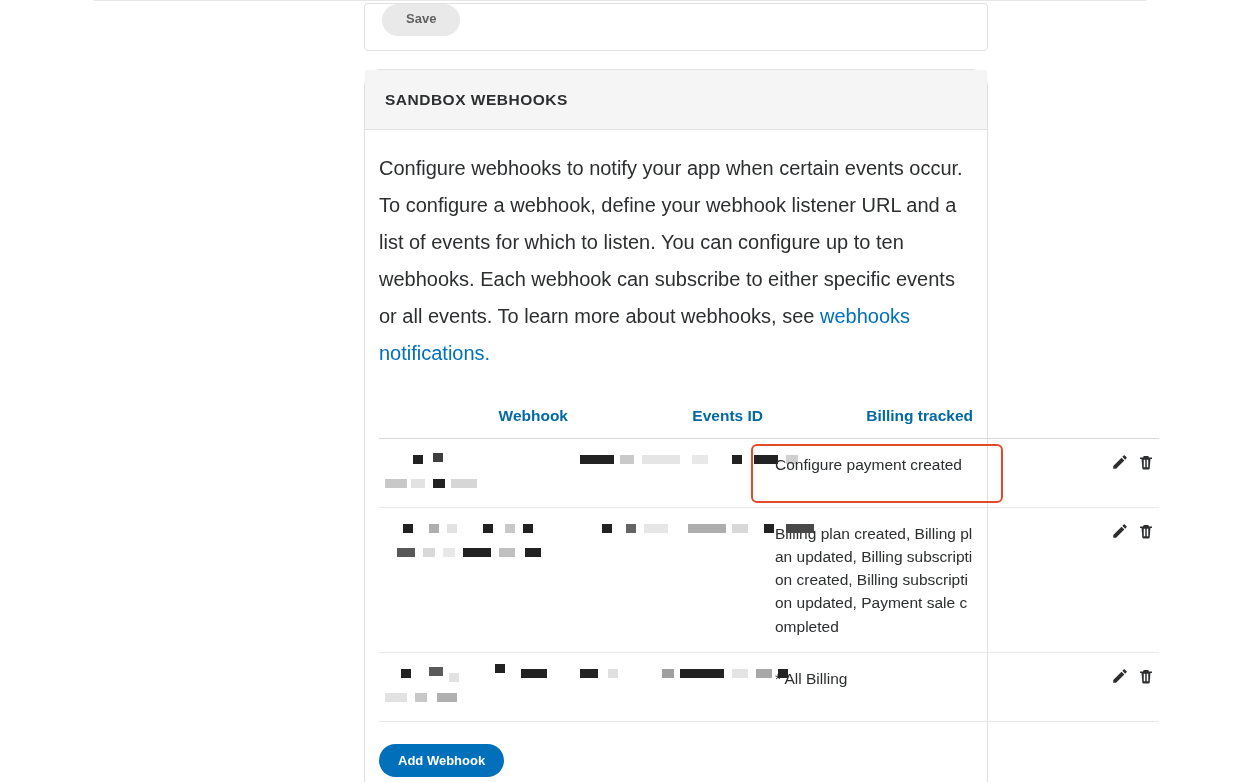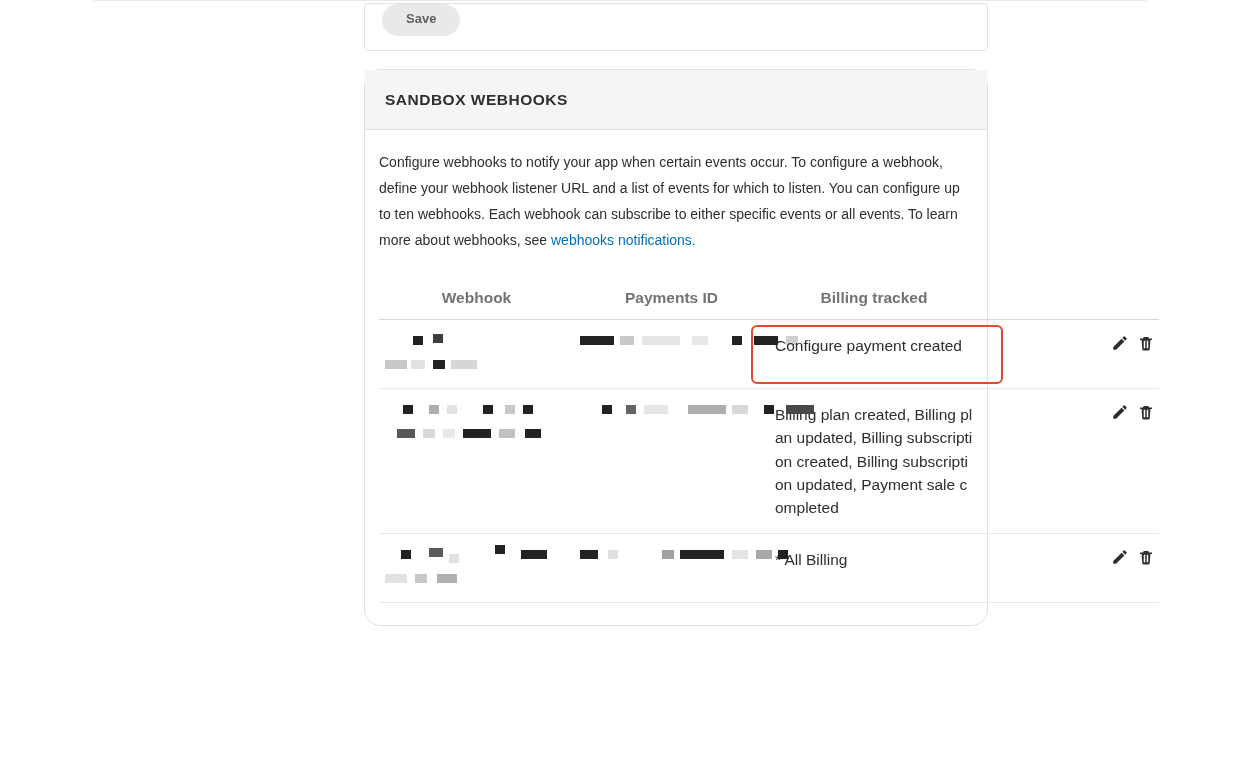--- a/index.html
+++ b/index.html
@@ -55,39 +55,39 @@
     .card-header-title {
       font-size: 15.5px;
       font-weight: 600;
       letter-spacing: 0.5px;
       color: #2c2e2f;
     }
     .card-body {
       padding: 20px 14px 22px 14px;
     }
     .description-text {
-      font-size: 14px;
+      font-size: 20px;
       line-height: 1.85;
       color: #2c2e2f;
     }
     .link {
       color: #0070ba;
       text-decoration: none;
     }
     .webhooks-table {
       width: 100%;
       border-collapse: collapse;
       margin-top: 20px;
       table-layout: fixed;
     }
     .webhooks-table th {
-      text-align: center;
+      text-align: right;
       font-size: 15.5px;
       font-weight: 700;
-      color: #737373;
+      color: #0369a1;
       padding: 12px 6px 10px 6px;
       border-bottom: 1px solid #d8d8d8;
     }
     .webhooks-table td {
       padding: 14px 6px 14px 6px;
       border-bottom: 1px solid #e8e8e8;
       vertical-align: top;
       font-size: 15.5px;
       color: #2c2e2f;
       word-break: break-all;
@@ -228,21 +228,21 @@
       <div class="card-body">
 
         <p class="description-text">
           <span>Configure webhooks to notify your app when certain events occur. To configure a webhook, define your webhook listener URL and a list of events for which to listen. You can configure up to ten webhooks. Each webhook can subscribe to either specific events or all events. To learn more about webhooks, see </span><a href="#" class="link">webhooks notifications.</a>
         </p>
 
         <table class="webhooks-table">
           <thead>
             <tr>
               <th class="col-webhook">Webhook</th>
-              <th class="col-id">Payments ID</th>
+              <th class="col-id">Events ID</th>
               <th class="col-events">Billing tracked</th>
               <th class="col-actions"></th>
             </tr>
           </thead>
           <tbody>
 
             <tr>
               <td>
                 <div class="redacted r1">
                   <span class="blk"></span>
@@ -357,18 +357,19 @@
                   <svg viewBox="0 0 24 24">
                       <path d="M6 7h12l-1 13a2 2 0 0 1-2 2H9a2 2 0 0 1-2-2L6 7zm3 2v10h2V9H9zm4 0v10h2V9h-2zM9 4h6l1 2h4v2H4V6h4l1-2z"></path>
                     </svg>
                 </span>
               </td>
             </tr>
 
           </tbody>
         </table>
 
+        <button class="add-webhook-btn">Add Webhook</button>
 
       </div>
     </div>
 
   </div>
 </div>
 
 </body></html>

